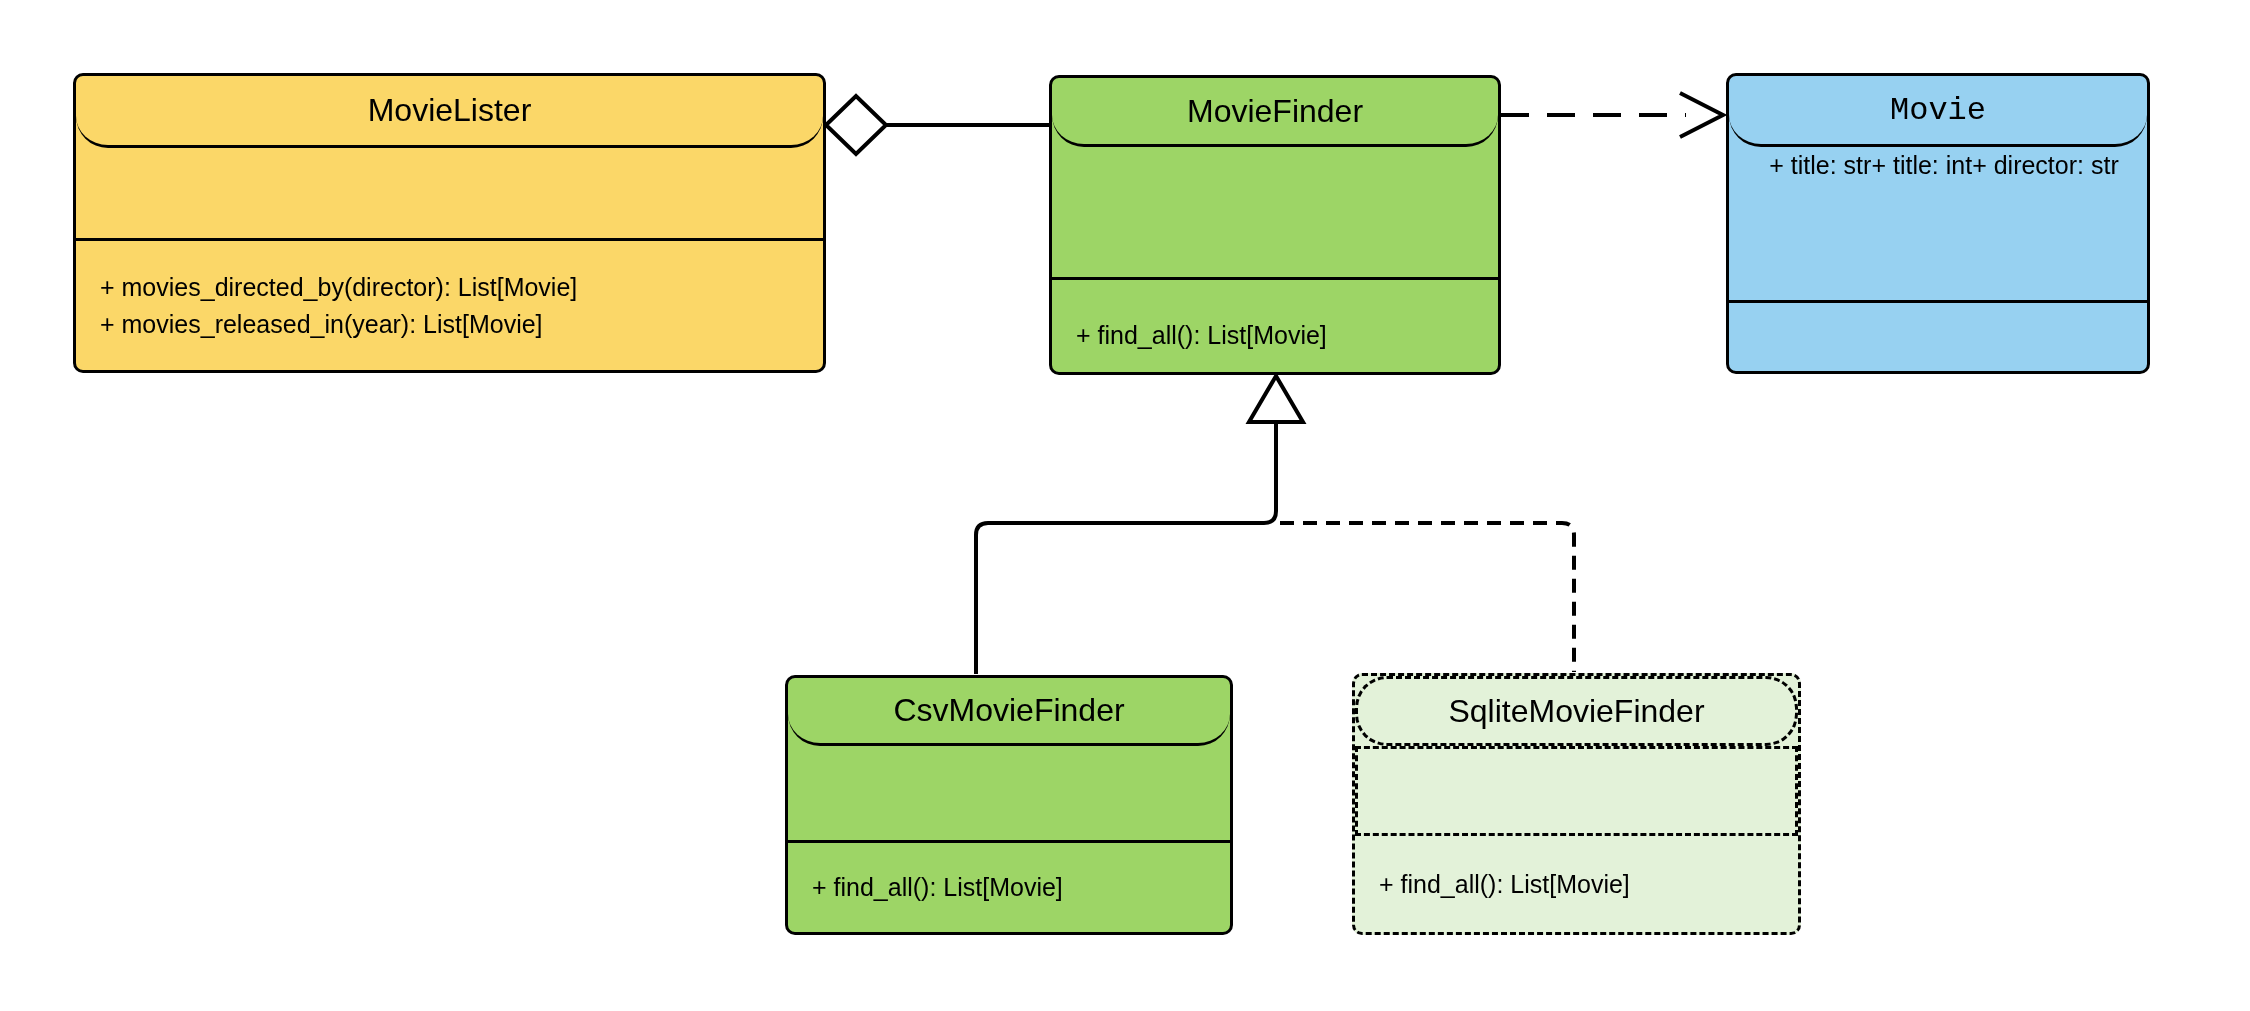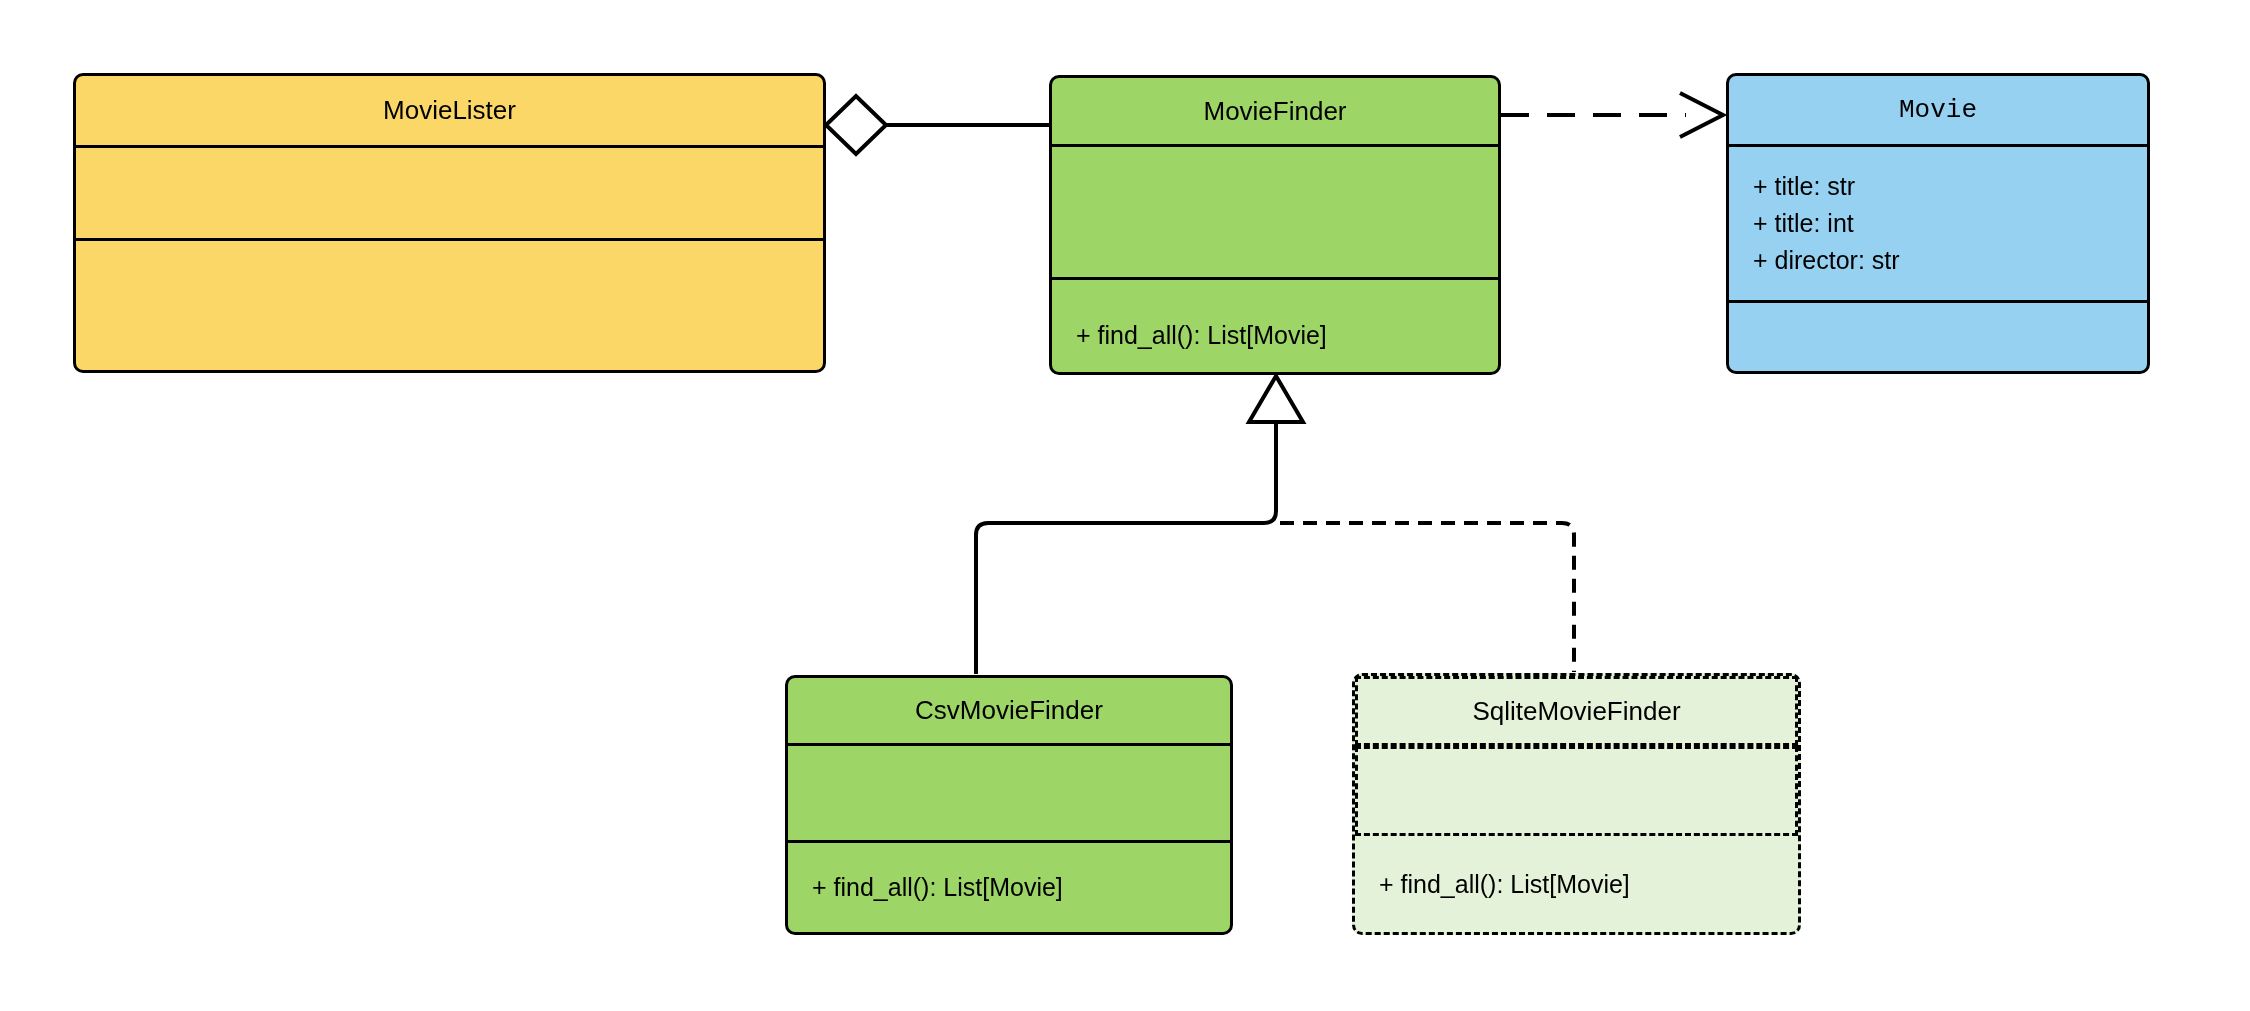--- a/index.html
+++ b/index.html
@@ -33,27 +33,28 @@
     font-size: 25px;
     line-height: 37px;
   }
   .uml-class .c-title {
     box-sizing: border-box;
     flex: 0 0 auto;
     display: flex;
     align-items: center;
     justify-content: center;
     border-bottom: 3.5px solid #000000;
-    font-size: 26px;
+    font-size: 32px;
+    border-radius: 32px;
   }
   .uml-class .c-attrs {
     box-sizing: border-box;
     flex: 0 0 auto;
     display: flex;
-    flex-direction: column;
+    flex-direction: row;
     justify-content: center;
     border-bottom: 3.5px solid #000000;
     padding: 0 12px 0 24px;
   }
   .uml-class .c-methods {
     box-sizing: border-box;
     flex: 1 1 auto;
     display: flex;
     flex-direction: column;
     justify-content: center;
@@ -112,20 +113,24 @@
     </g>
 
     <g>
       <path class="conn" d="M1280,523 L1562,523 Q1574,523 1574,535 L1574,672" stroke-dasharray="14 9"></path>
     </g>
   </svg>
 
   <div class="uml-class" id="box-movielister" style="background-color: rgb(251, 215, 104);">
     <div class="c-title">MovieLister</div>
     <div class="c-attrs"></div>
+    <div class="c-methods">
+      <div>+ movies_directed_by(director): List[Movie]</div>
+      <div>+ movies_released_in(year): List[Movie]</div>
+    </div>
   </div>
 
   <div class="uml-class" id="box-moviefinder" style="background-color: rgb(157, 213, 102);">
     <div class="c-title">MovieFinder</div>
     <div class="c-attrs"></div>
     <div class="c-methods">
       <div>+ find_all(): List[Movie]</div>
     </div>
   </div>
 

